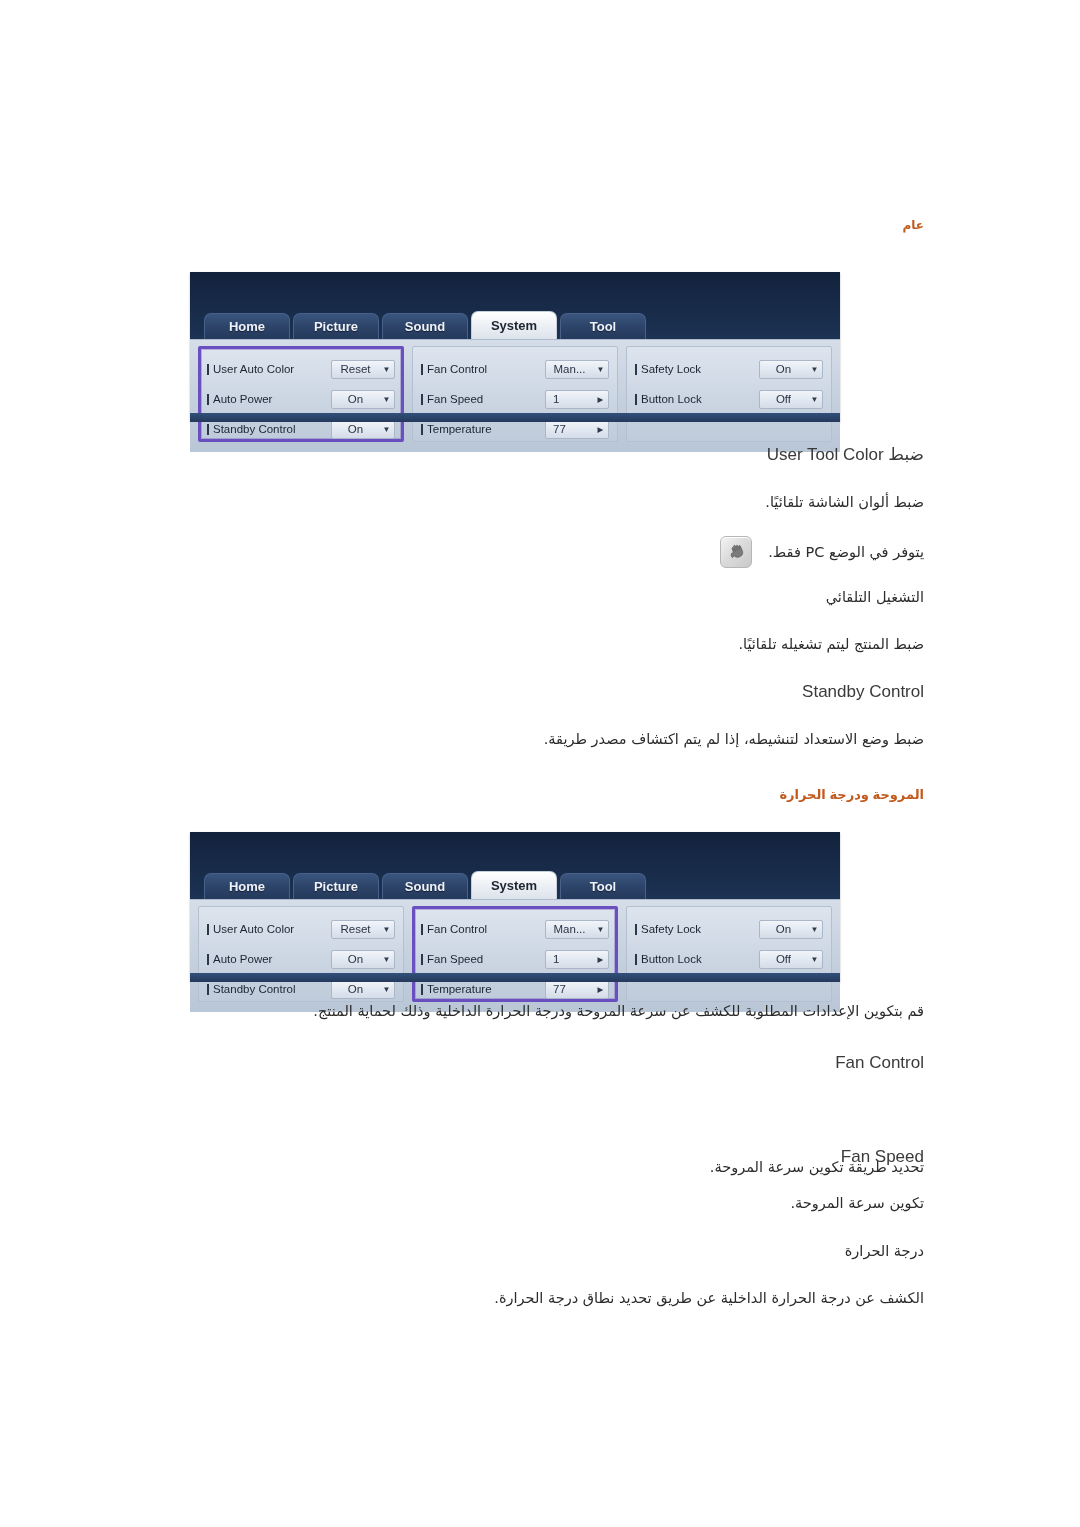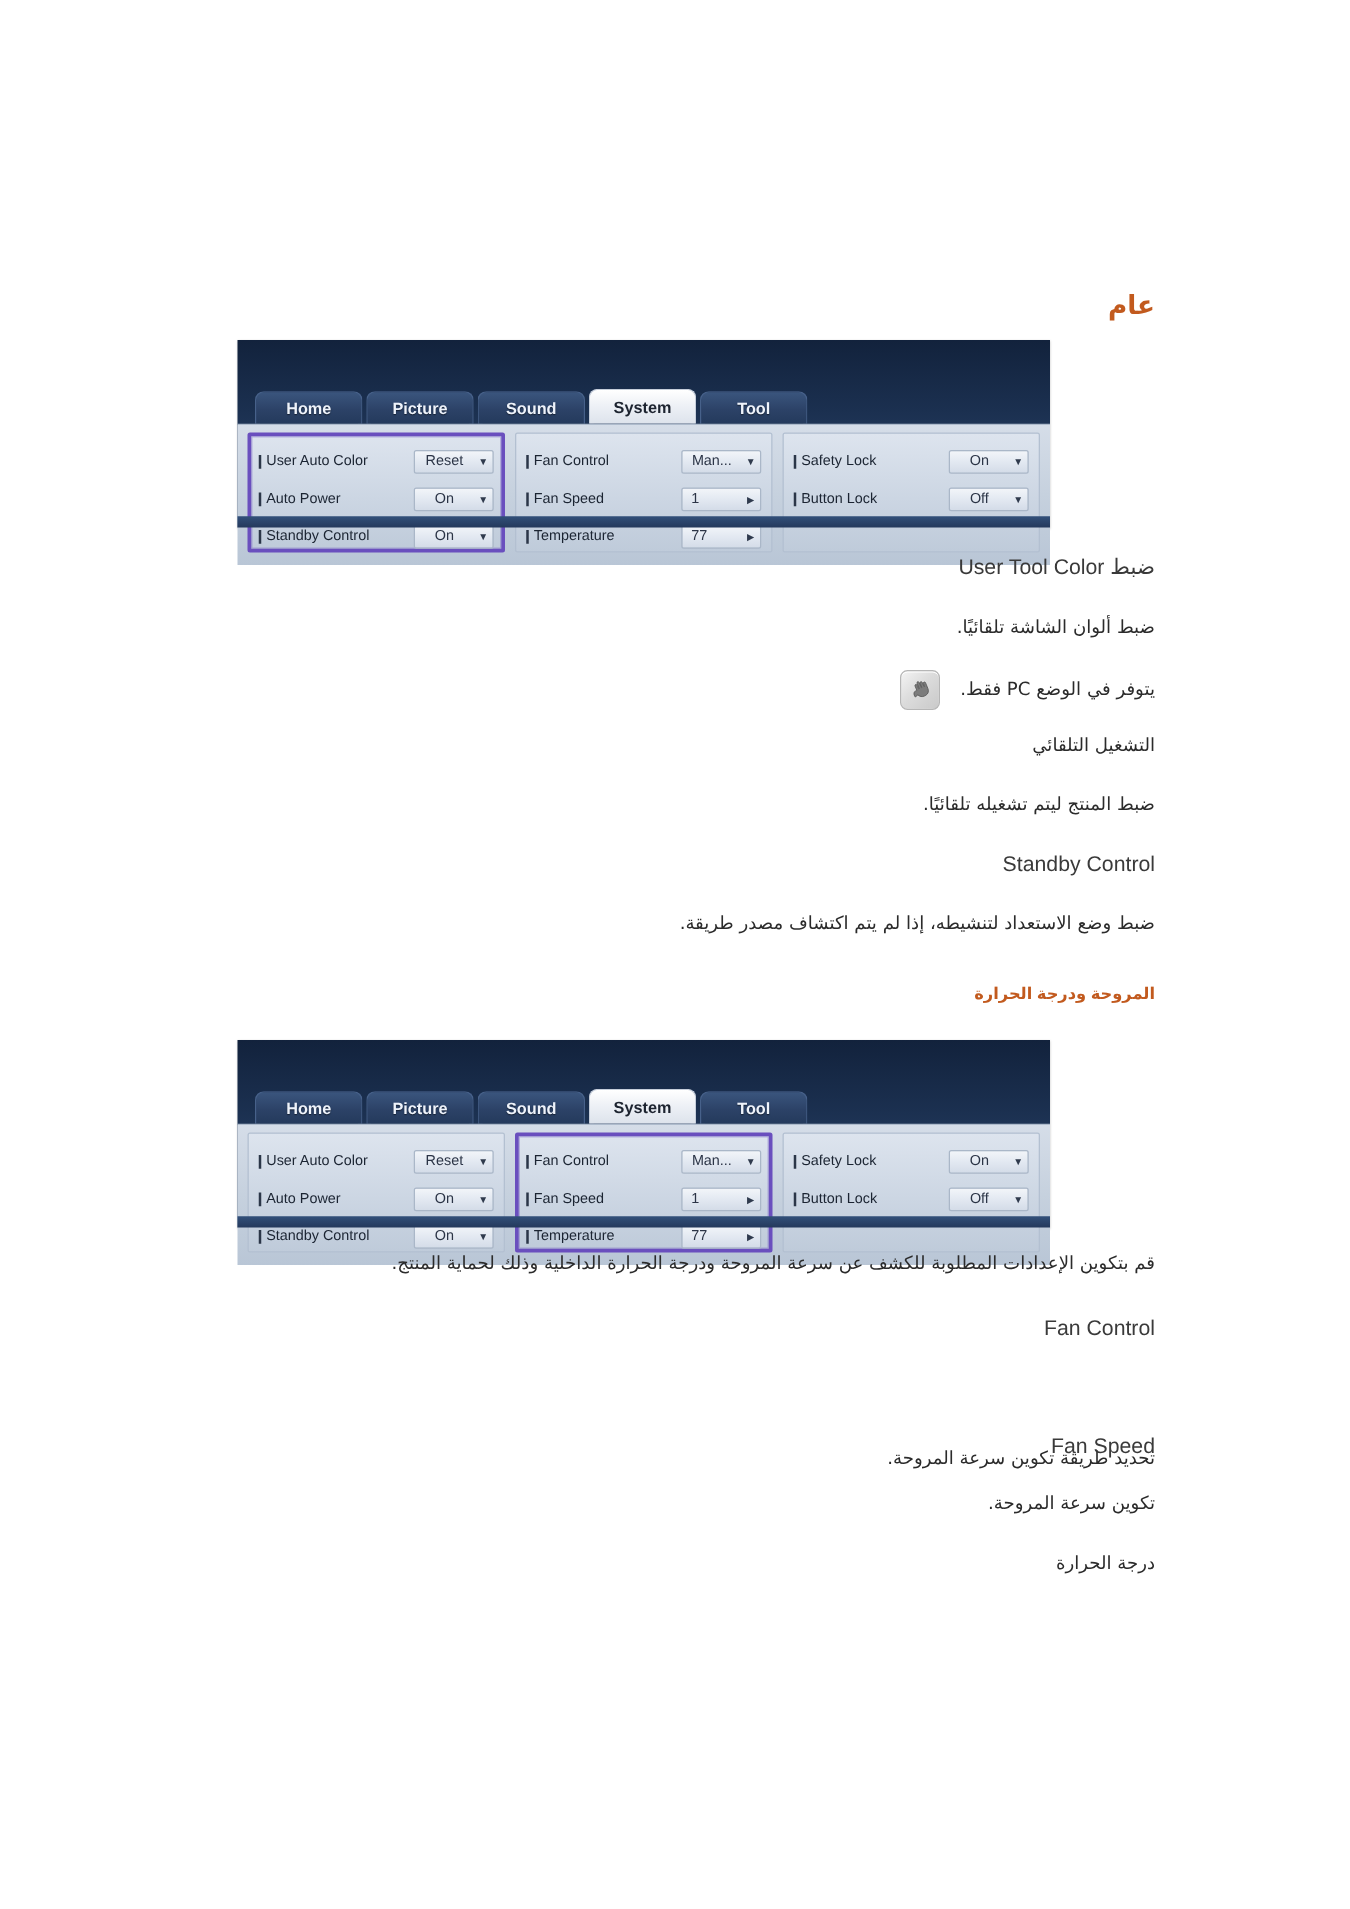--- a/index.html
+++ b/index.html
@@ -27,21 +27,21 @@
   .section-heading {
     position: absolute;
     right: 156px;
     text-align: right;
     color: #c25a1e;
     font-weight: bold;
     font-size: 17px;
     letter-spacing: 0;
     direction: rtl;
   }
-  .section-heading.h-general { top: 232px; font-size: 21px; }
+  .section-heading.h-general { top: 218px; font-size: 12px; }
   .section-heading.h-fan     { top: 787px; font-size: 13px; }
 
   
   .txt {
     position: absolute;
     right: 156px;
     text-align: right;
     direction: rtl;
     font-size: 15.5px;
     color: #2b2b2b;
@@ -457,14 +457,15 @@
   <div class="txt en" style="top:1053px;">Fan Control</div>
 
   <div class="txt ar" style="top:1159px;">تحديد طريقة تكوين سرعة المروحة.</div>
 
   <div class="txt en" style="top:1147px;">Fan Speed</div>
 
   <div class="txt ar" style="top:1195px;">تكوين سرعة المروحة.</div>
 
   <div class="txt ar" style="top:1243px;">درجة الحرارة</div>
 
+  <div class="txt ar" style="top:1290px;">الكشف عن درجة الحرارة الداخلية عن طريق تحديد نطاق درجة الحرارة.</div>
 
 </div>
 
 </body></html>

